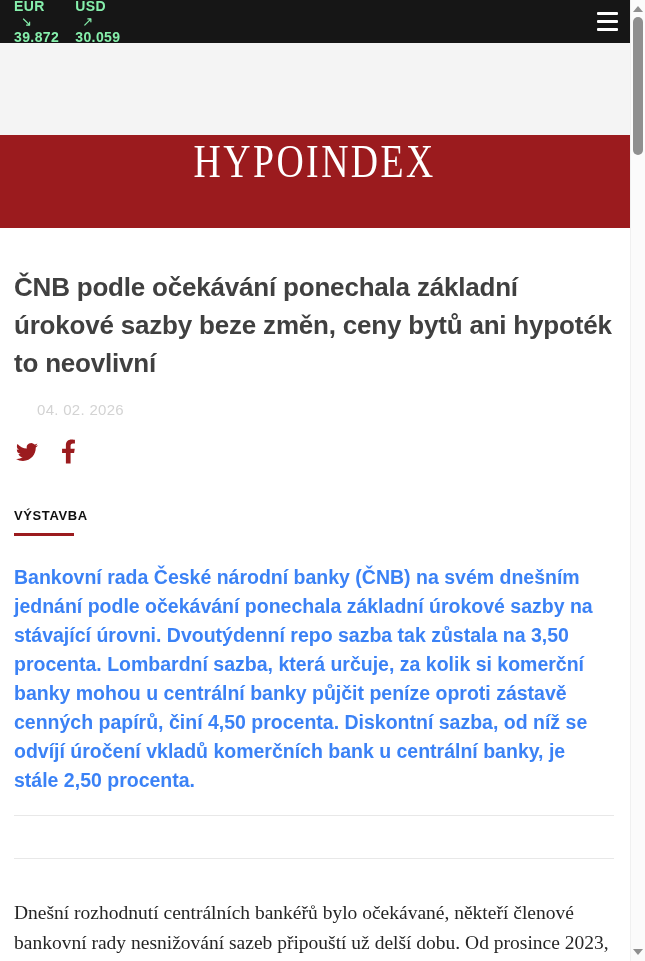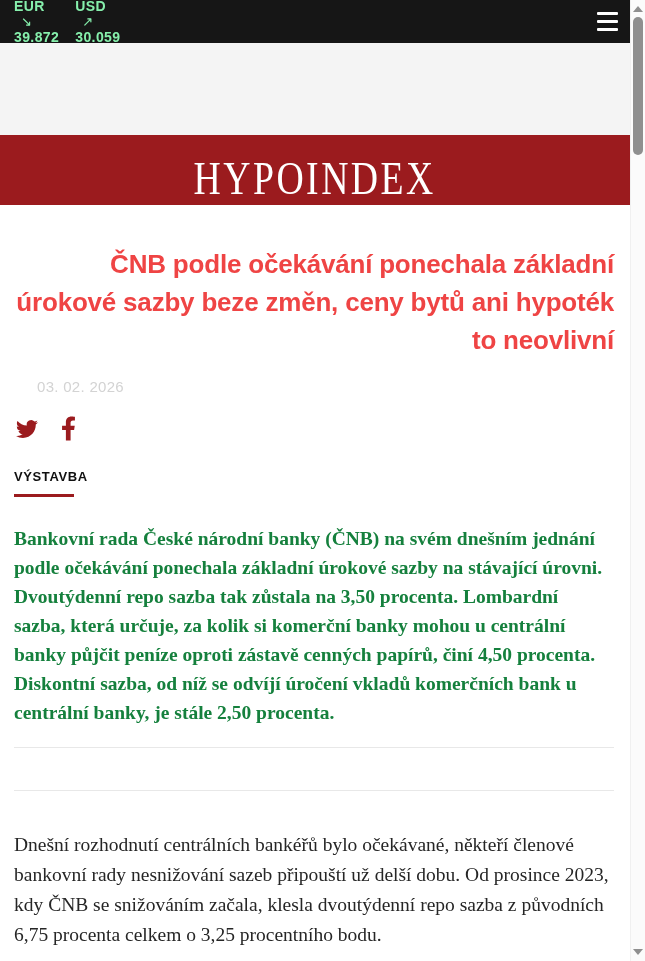--- a/index.html
+++ b/index.html
@@ -25,48 +25,48 @@
     background: none; border: none; padding: 0; cursor: pointer;
     display: flex; flex-direction: column; justify-content: space-between;
   }
   .hamburger span { display: block; height: 3px; background: #fff; border-radius: 1px; }
 
   
   .ad-space { height: 92px; background: #f4f4f4; }
 
   
   .banner {
-    height: 70px; background: var(--brand, #9B1B1E);
-    display: flex; align-items: flex-end; justify-content: center; overflow: hidden;
+    height: 93px; background: var(--brand, #9B1B1E);
+    display: flex; align-items: flex-start; justify-content: center; overflow: hidden;
   }
   .logo {
     color: #fff; font-family: "Liberation Serif", serif; font-weight: 400;
     font-size: 46px; letter-spacing: 3px; transform: scaleX(.82); white-space: nowrap;
   }
 
   
   .content { padding: 0 16px 0 14px; }
   .title {
     margin: 40px 0 0; font-size: 26px; line-height: 38px; font-weight: 700;
-    color: #ef4444; letter-spacing: -.2px; max-width: 600px; text-align: right;
+    color: #404040; letter-spacing: -.2px; max-width: 600px;
   }
   .byline { margin-top: 19px; display: flex; align-items: baseline; font-size: 15px; }
   .author { color: #111; font-weight: 700; text-decoration: underline; cursor: pointer; }
   .date { color: var(--date-gray, #d3d3d3); margin-left: 23px; letter-spacing: .3px; }
 
   .social { margin-top: 21px; display: flex; align-items: center; gap: 21px; }
   .social .icon { color: var(--brand, #9B1B1E); display: inline-flex; cursor: pointer; }
 
-  .category-row { margin-top: 28px; }
+  .category-row { margin-top: 44px; }
   .category { font-size: 13px; font-weight: 700; color: #101010; letter-spacing: .6px; }
   .category-underline { width: 60px; height: 3px; background: var(--brand, #9B1B1E); margin-top: 10px; }
 
   .lead {
-    margin: 27px 0 0; font-family: Liberation Serif, serif; font-weight: 700;
-    font-size: 19.5px; line-height: 29px; color: #15803d; max-width: 600px;
+    margin: 27px 0 0; font-family: Liberation Sans, sans-serif; font-weight: 700;
+    font-size: 19.5px; line-height: 29px; color: #3b82f6; max-width: 600px;
   }
   .divider-zone { margin-top: 20px; }
   .divider-zone hr { border: none; border-top: 1px solid #e8e8e8; margin: 0; height: 0; }
   .divider-zone hr + hr { margin-top: 42px; }
 
   .body-paragraph {
     font-family: "Liberation Serif", serif; font-size: 19.5px; line-height: 30px;
     color: #262626; margin: 0; max-width: 605px;
   }
   .body-paragraph.first { margin-top: 39px; }
@@ -118,21 +118,21 @@
 
   <div class="banner">
     <span class="logo">HYPOINDEX</span>
   </div>
 
   <div class="content">
 
     <h1 class="title">ČNB podle očekávání ponechala základní úrokové sazby beze změn, ceny bytů ani hypoték to neovlivní</h1>
 
     <div class="byline">
-      <span class="date">03. 02. 2026</span>
+      <span class="date">04. 02. 2026</span>
     </div>
 
     <div class="social">
       <span class="icon">
         <svg width="26" height="22" viewBox="0 0 24 24" fill="currentColor" aria-hidden="true">
           <path d="M23.953 4.57a10 10 0 01-2.825.775 4.958 4.958 0 002.163-2.723c-.951.555-2.005.959-3.127 1.184a4.92 4.92 0 00-8.384 4.482C7.69 8.095 4.067 6.13 1.64 3.162a4.822 4.822 0 00-.666 2.475c0 1.71.87 3.213 2.188 4.096a4.904 4.904 0 01-2.228-.616v.06a4.923 4.923 0 003.946 4.827 4.996 4.996 0 01-2.212.085 4.936 4.936 0 004.604 3.417 9.867 9.867 0 01-6.102 2.105c-.39 0-.779-.023-1.17-.067a13.995 13.995 0 007.557 2.209c9.053 0 13.998-7.496 13.998-13.985 0-.21 0-.42-.015-.63A9.935 9.935 0 0024 4.59z"></path>
         </svg>
       </span>
       <span class="icon">
         <svg width="15" height="25" viewBox="0 0 320 512" fill="currentColor" aria-hidden="true">

